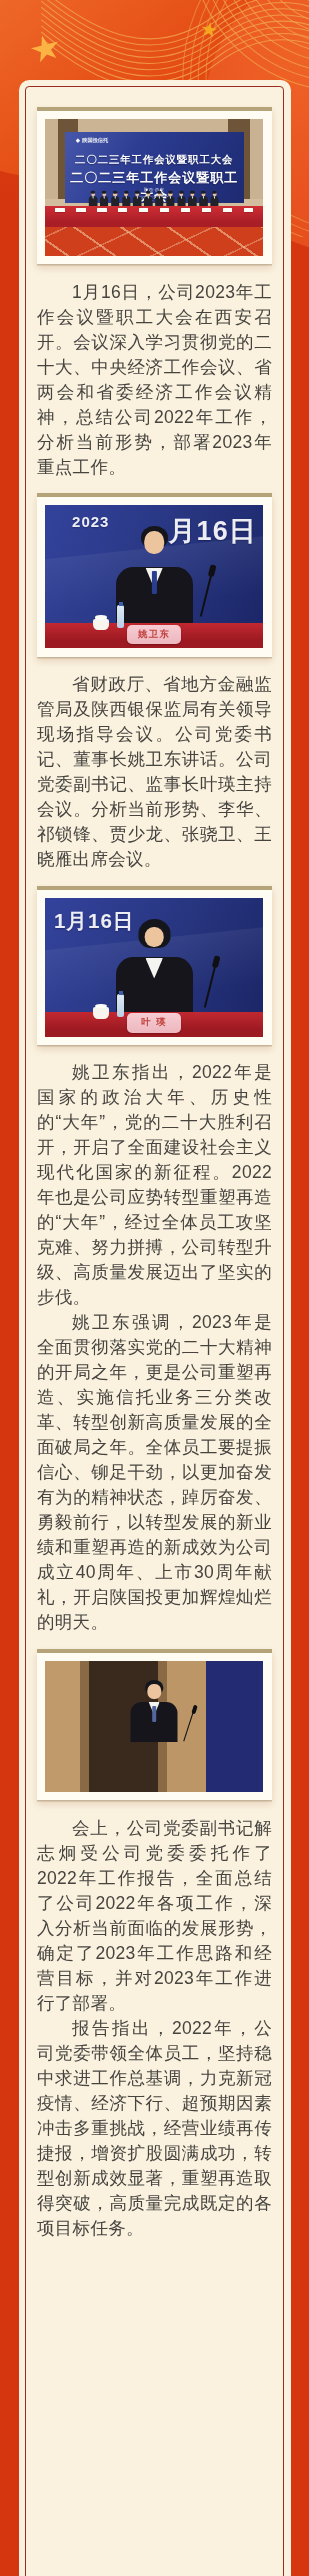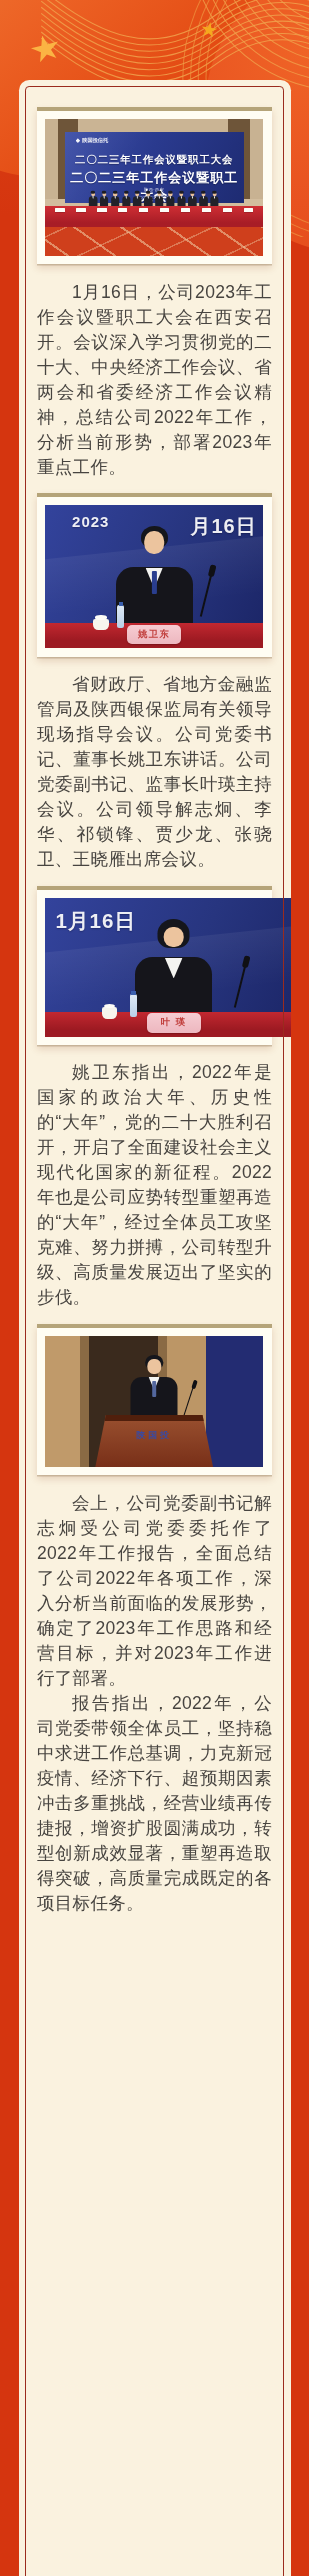--- a/index.html
+++ b/index.html
@@ -82,27 +82,27 @@
   .p1 .tabletop{position:absolute;left:0;right:0;bottom:21%;height:16%;
     background:linear-gradient(#cf2e34,#a81d26 80%);}
   .p1 .cards-row{left:2%;right:2%;top:10%;}
   .p1 .skirt{position:absolute;left:0;right:0;bottom:21%;height:14%;transform:translateY(100%);
     background:repeating-linear-gradient(90deg,#7d1019 0 3.6px,#98161f 3.6px 7.2px);}
   .p1 .carpet{position:absolute;left:0;right:0;bottom:0;height:21%;background:#cf3f1c;
     background-image:repeating-linear-gradient(35deg,rgba(240,205,165,0) 0 12.4px,rgba(240,205,165,.55) 12.4px 14.4px,rgba(240,205,165,0) 14.4px 27px),
       repeating-linear-gradient(-25deg,rgba(240,205,165,0) 0 15.5px,rgba(240,205,165,.4) 15.5px 17px,rgba(240,205,165,0) 17px 31px);}
   
   .p2{height:143px;}
-  .p3{height:139px;padding-left:39px;}
+  .p3{height:139px;}
   .bg-blue{position:absolute;inset:0;background:linear-gradient(115deg,#33439c 0%,#27357f 55%,#1b2566 100%);}
   .bg-blue::after{content:"";position:absolute;left:-10%;top:30%;width:120%;height:40%;
     background:linear-gradient(rgba(255,255,255,.06),rgba(255,255,255,0));transform:rotate(-6deg);}
   .bd-text{position:absolute;color:rgba(255,255,255,.92);font-weight:bold;letter-spacing:1px;text-shadow:0 1px 1.5px rgba(0,0,30,.3);}
   .p2 .bd-left{left:5%;top:5%;font-size:15px;margin-left:16px;}
-  .p2 .bd-right{right:3%;top:5%;font-size:20px;}
+  .p2 .bd-right{right:3%;top:5%;font-size:27px;}
   .p3 .bd-only{left:4%;top:7%;font-size:20.6px;}
   .speaker{position:absolute;left:50%;transform:translateX(-50%);width:113px;}
   .p2 .speaker{bottom:17%;height:98px;}
   .p3 .speaker{bottom:16%;height:95px;}
   .speaker .hair{position:absolute;left:50%;top:0;transform:translateX(-50%);width:27px;height:23px;background:#15161c;border-radius:50% 50% 46% 46%;}
   .speaker.woman .hair{width:32px;height:29px;border-radius:50% 50% 38% 38%;}
   .speaker .face{position:absolute;left:50%;top:5.2px;transform:translateX(-50%);width:20.6px;height:23px;background:#ecc49e;border-radius:46%;}
   .speaker.woman .face{top:7.2px;width:19.6px;height:20.6px;}
   .speaker .suit{position:absolute;left:50%;bottom:0;transform:translateX(-50%);width:77px;height:57px;background:#15151b;border-radius:17.5px 17.5px 0 0;}
   .speaker .shirt{position:absolute;left:50%;bottom:36px;transform:translateX(-50%);width:17.5px;height:20.6px;background:#f4f4f1;clip-path:polygon(0 0,100% 0,50% 100%);}
@@ -275,21 +275,21 @@
         <div class="mic"></div>
         <div class="ph-table"></div>
         <div class="cup"></div>
         <div class="bottle"></div>
         <div class="namecard">
             <span>姚卫东</span>
           </div>
       </div>
     </figure>
 
-    <p class="para">省财政厅、省地方金融监管局及陕西银保监局有关领导现场指导会议。公司党委书记、董事长姚卫东讲话。公司党委副书记、监事长叶瑛主持会议。公司领导解志炯、李华、祁锁锋、贾少龙、张骁卫、王晓雁出席会议。</p>
+    <p class="para">省财政厅、省地方金融监管局及陕西银保监局有关领导现场指导会议。公司党委书记、董事长姚卫东讲话。公司党委副书记、监事长叶瑛主持会议。分析当前形势、李华、祁锁锋、贾少龙、张骁卫、王晓雁出席会议。</p>
 
     <figure class="photo-frame">
       <div class="photo p3">
         <div class="bg-blue"></div>
         <span class="bd-text bd-only">1月16日</span>
         <div class="speaker woman">
           <i class="hair"></i>
           <i class="face"></i>
           <i class="suit"></i>
           <i class="shirt"></i>
@@ -298,35 +298,33 @@
         <div class="ph-table"></div>
         <div class="cup"></div>
         <div class="bottle"></div>
         <div class="namecard">
             <span>叶 瑛</span>
           </div>
       </div>
     </figure>
 
     <p class="para">姚卫东指出，2022年是国家的政治大年、历史性的“大年”，党的二十大胜利召开，开启了全面建设社会主义现代化国家的新征程。2022年也是公司应势转型重塑再造的“大年”，经过全体员工攻坚克难、努力拼搏，公司转型升级、高质量发展迈出了坚实的步伐。</p>
+    <p class="para">姚卫东强调，2023年是全面贯彻落实党的二十大精神的开局之年，更是公司重塑再造、实施信托业务三分类改革、转型创新高质量发展的全面破局之年。全体员工要提振信心、铆足干劲，以更加奋发有为的精神状态，踔厉奋发、勇毅前行，以转型发展的新业绩和重塑再造的新成效为公司成立40周年、上市30周年献礼，开启陕国投更加辉煌灿烂的明天。</p>
 
     <figure class="photo-frame">
       <div class="photo p4">
         <div class="bg"></div>
         <div class="stand-man">
           <i class="hair"></i>
           <i class="face"></i>
           <i class="suit"></i>
           <i class="shirt"></i>
           <i class="tie"></i>
         </div>
         <div class="podium-mic"></div>
-        <div class="podium">
-          <span class="podium-text">陕国投</span>
-        </div>
       </div>
     </figure>
 
     <p class="para">会上，公司党委副书记解志炯受公司党委委托作了2022年工作报告，全面总结了公司2022年各项工作，深入分析当前面临的发展形势，确定了2023年工作思路和经营目标，并对2023年工作进行了部署。</p>
     <p class="para">报告指出，2022年，公司党委带领全体员工，坚持稳中求进工作总基调，力克新冠疫情、经济下行、超预期因素冲击多重挑战，经营业绩再传捷报，增资扩股圆满成功，转型创新成效显著，重塑再造取得突破，高质量完成既定的各项目标任务。</p>
 
   </div>
 </div>
 
 

